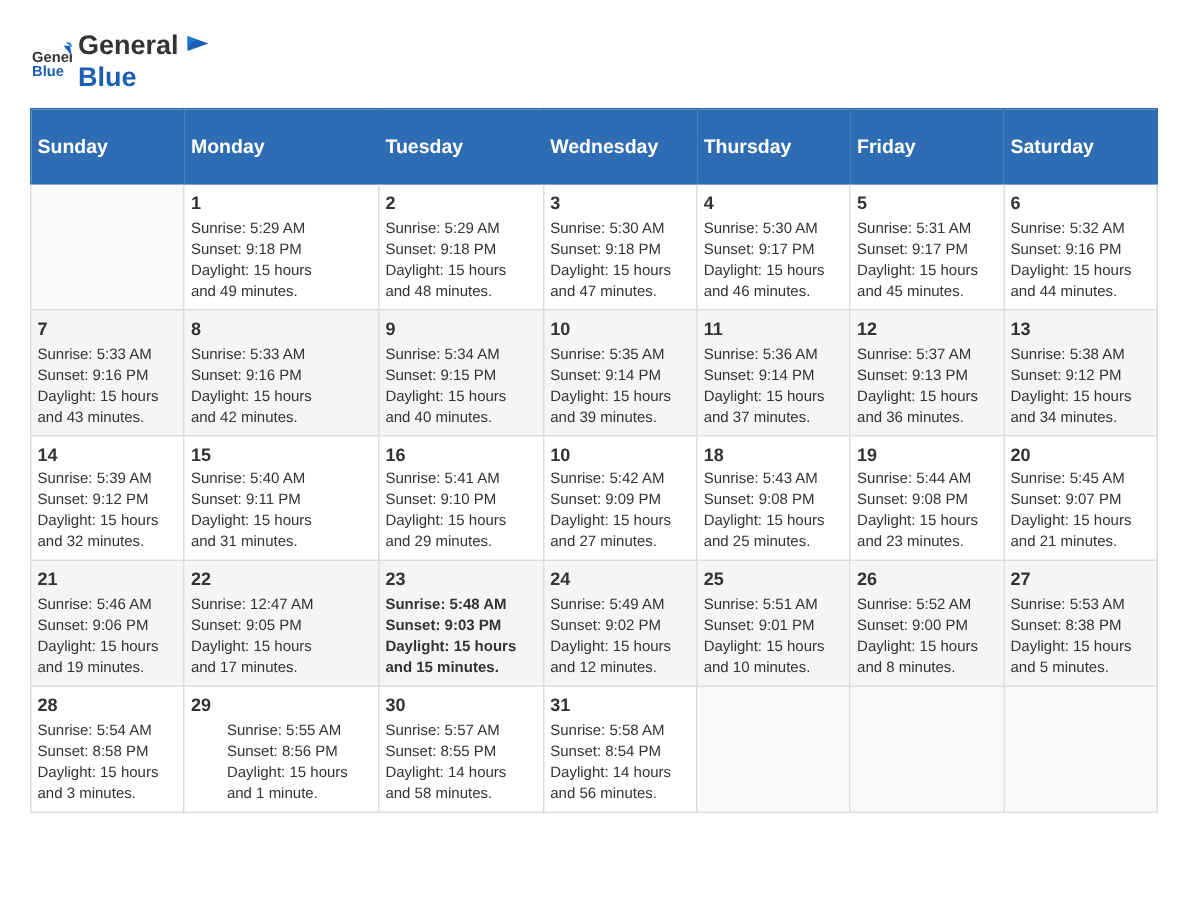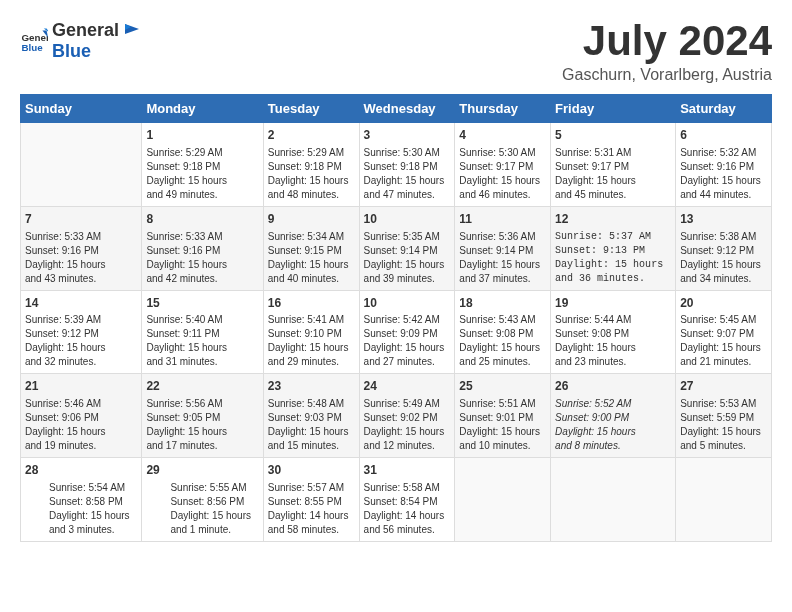--- a/index.html
+++ b/index.html
@@ -52,21 +52,21 @@
     table {
       width: 100%;
       border-collapse: collapse;
       font-size: 11px;
     }
     thead tr {
       background-color: #2e6db4;
       color: #fff;
     }
     thead th {
-      padding: 6px 4px;
+      padding: 17px 4px;
       text-align: left;
       font-size: 13px;
       font-weight: bold;
       border: 1px solid #2e6db4;
     }
     tbody tr {
       border-bottom: 1px solid #ccc;
     }
     tbody td {
       padding: 4px 4px;
@@ -113,24 +113,20 @@
         <svg width="18" height="18" viewBox="0 0 18 18">
           <polygon points="4,2 18,7 4,12" fill="#1a5fb4"></polygon>
           <polygon points="4,2 10,5 4,8" fill="#1a7bd4"></polygon>
         </svg>
       </div>
       <div>
         <span class="logo-text-blue">Blue</span>
       </div>
     </div>
   </div>
-  <div class="title-block">
-    <div class="main-title">July 2024</div>
-    <div class="subtitle">Gaschurn, Vorarlberg, Austria</div>
-  </div>
 </div>
 
 <table>
   <thead>
     <tr>
     <th>Sunday</th>
         <th>Monday</th>
         <th>Tuesday</th>
         <th>Wednesday</th>
         <th>Thursday</th>
@@ -215,21 +211,21 @@
         </td>
         <td>
           <span class="day-number">11</span>
           <div class="day-info" style="white-space: pre-line;">Sunrise: 5:36 AM
 Sunset: 9:14 PM
 Daylight: 15 hours
 and 37 minutes.</div>
         </td>
         <td>
           <span class="day-number">12</span>
-          <div class="day-info" style="white-space: pre-line; font-family: Liberation Mono, monospace;">Sunrise: 5:37 AM
+          <div class="day-info" style="white-space: pre-line;">Sunrise: 5:37 AM
 Sunset: 9:13 PM
 Daylight: 15 hours
 and 36 minutes.</div>
         </td>
         <td>
           <span class="day-number">13</span>
           <div class="day-info" style="white-space: pre-line;">Sunrise: 5:38 AM
 Sunset: 9:12 PM
 Daylight: 15 hours
 and 34 minutes.</div>
@@ -289,65 +285,65 @@
       <tr>
         <td>
           <span class="day-number">21</span>
           <div class="day-info" style="white-space: pre-line;">Sunrise: 5:46 AM
 Sunset: 9:06 PM
 Daylight: 15 hours
 and 19 minutes.</div>
         </td>
         <td>
           <span class="day-number">22</span>
-          <div class="day-info" style="white-space: pre-line;">Sunrise: 5:56 AM
+          <div class="day-info" style="white-space: pre-line;">Sunrise: 12:47 AM
 Sunset: 9:05 PM
 Daylight: 15 hours
 and 17 minutes.</div>
         </td>
         <td>
           <span class="day-number">23</span>
-          <div class="day-info" style="white-space: pre-line;">Sunrise: 5:48 AM
+          <div class="day-info" style="white-space: pre-line; font-weight: bold;">Sunrise: 5:48 AM
 Sunset: 9:03 PM
 Daylight: 15 hours
 and 15 minutes.</div>
         </td>
         <td>
           <span class="day-number">24</span>
           <div class="day-info" style="white-space: pre-line;">Sunrise: 5:49 AM
 Sunset: 9:02 PM
 Daylight: 15 hours
 and 12 minutes.</div>
         </td>
         <td>
           <span class="day-number">25</span>
           <div class="day-info" style="white-space: pre-line;">Sunrise: 5:51 AM
 Sunset: 9:01 PM
 Daylight: 15 hours
 and 10 minutes.</div>
         </td>
         <td>
           <span class="day-number">26</span>
-          <div class="day-info" style="white-space: pre-line; font-style: italic;">Sunrise: 5:52 AM
+          <div class="day-info" style="white-space: pre-line;">Sunrise: 5:52 AM
 Sunset: 9:00 PM
 Daylight: 15 hours
 and 8 minutes.</div>
         </td>
         <td>
           <span class="day-number">27</span>
           <div class="day-info" style="white-space: pre-line;">Sunrise: 5:53 AM
-Sunset: 5:59 PM
+Sunset: 8:38 PM
 Daylight: 15 hours
 and 5 minutes.</div>
         </td>
       </tr>
       <tr>
         <td>
           <span class="day-number">28</span>
-          <div class="day-info" style="white-space: pre-line; margin-left: 24px;">Sunrise: 5:54 AM
+          <div class="day-info" style="white-space: pre-line;">Sunrise: 5:54 AM
 Sunset: 8:58 PM
 Daylight: 15 hours
 and 3 minutes.</div>
         </td>
         <td>
           <span class="day-number">29</span>
           <div class="day-info" style="white-space: pre-line; margin-left: 24px;">Sunrise: 5:55 AM
 Sunset: 8:56 PM
 Daylight: 15 hours
 and 1 minute.</div>

